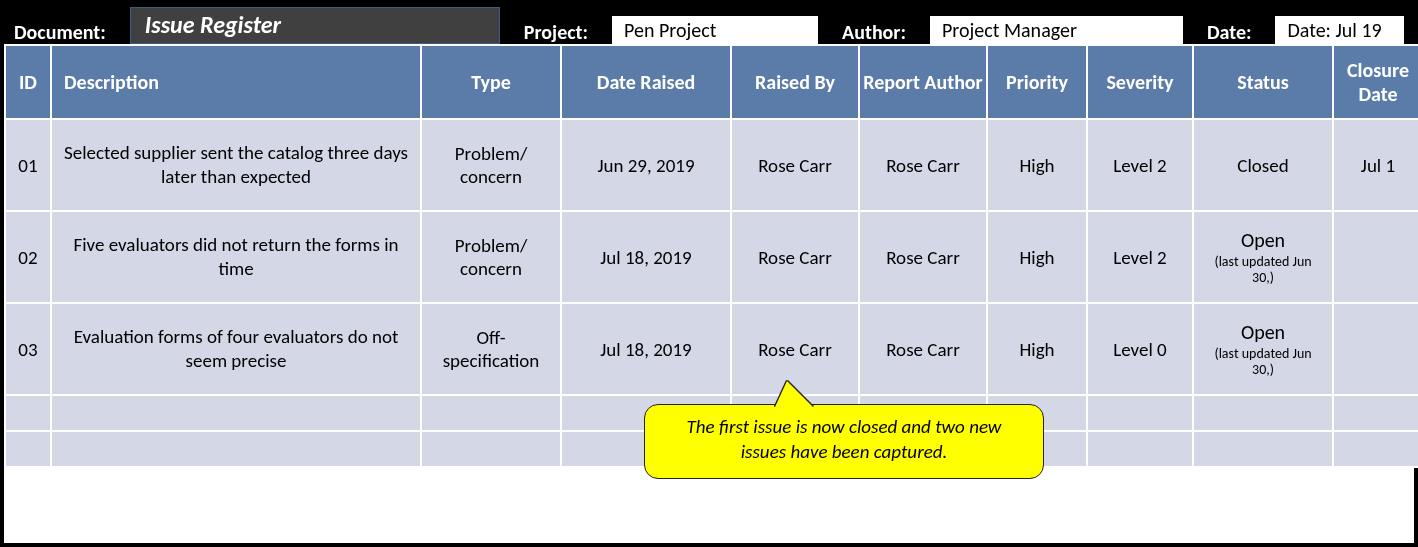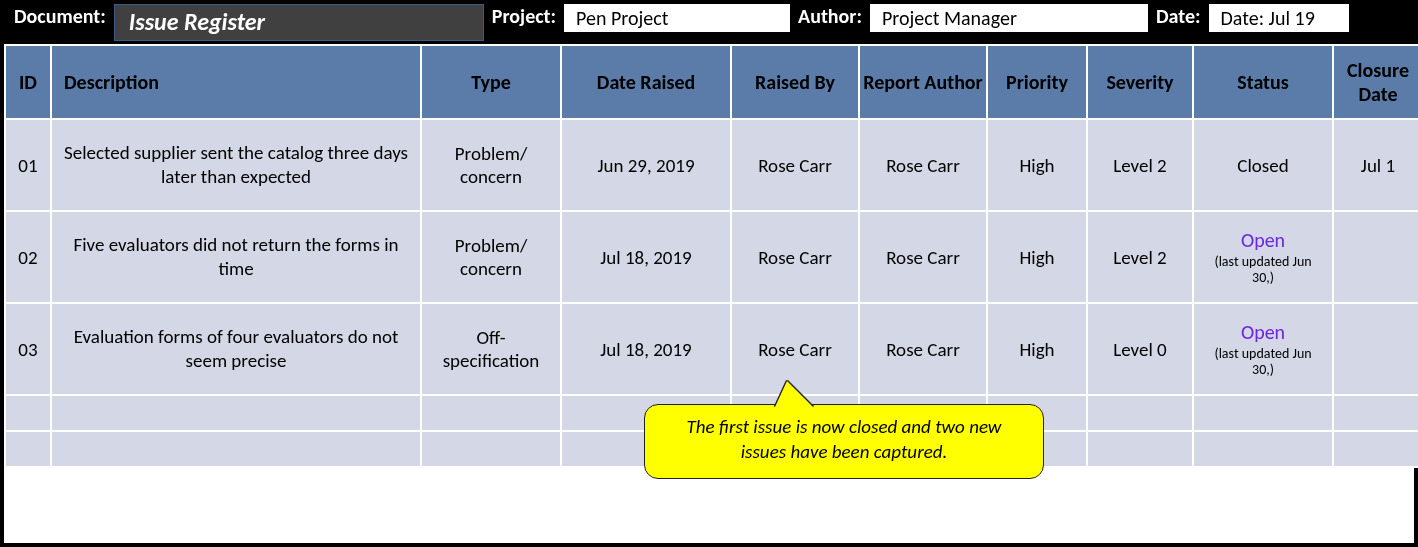--- a/index.html
+++ b/index.html
@@ -12,27 +12,27 @@
   .outer {
     width: 1418px;
     height: 547px;
     border: 4px solid #000;
     background: #fff;
     position: relative;
   }
   
   .meta-bar {
     display: flex;
-    align-items: flex-start;
+    align-items: flex-end;
     height: 40px;
     background: #000;
     color: #fff;
     font-size: 20px;
     padding: 0 10px;
-    gap: 8px;
+    gap: 24px;
   }
   .meta-label {
     color: #fff;
     font-weight: 600;
   }
   .doc-title-box {
     background: #404040;
     border: 1px solid #3a5a88;
     padding: 2px 14px 4px 14px;
     font-weight: 700;
@@ -54,21 +54,21 @@
   .wf-author  { width: 278px; }
   .wf-date    { width: 140px; }
   
   table.issue {
     width: 100%;
     border-collapse: collapse;
     table-layout: fixed;
   }
   table.issue th {
     background: #5b7ba8;
-    color: #000000;
+    color: #ffffff;
     font-weight: 700;
     font-size: 20px;
     padding: 12px 0;
     border: 2px solid #fff;
     text-align: center;
     vertical-align: middle;
     height: 64px;
   }
   table.issue th.desc-head { text-align: left; padding-left: 12px; }
   table.issue td {
@@ -79,21 +79,21 @@
     text-align: center;
     vertical-align: middle;
     color: #000;
     height: 92px;
   }
   table.issue tr.blank td { height: 36px; padding: 4px; }
   td.id-cell { font-size: 19px; }
   td.desc-cell { text-align: left; font-size: 20px; line-height: 1.25; padding-left: 12px; margin-left: 24px; }
   td.type-cell { font-size: 16px; }
   td.status-cell { text-align: left; padding-left: 12px; }
-  .status-open { color: #6d28d9; font-size: 20px; display: block; }
+  .status-open { color: #000000; font-size: 20px; display: block; }
   .status-note { color: #000; font-size: 14px; display: block; margin-top: 2px; line-height: 1.15; }
   
   col.c-id   { width: 46px; }
   col.c-desc { width: 370px; }
   col.c-type { width: 140px; }
   col.c-date { width: 170px; }
   col.c-raised { width: 128px; }
   col.c-author { width: 128px; }
   col.c-prio { width: 100px; }
   col.c-sev  { width: 106px; }

